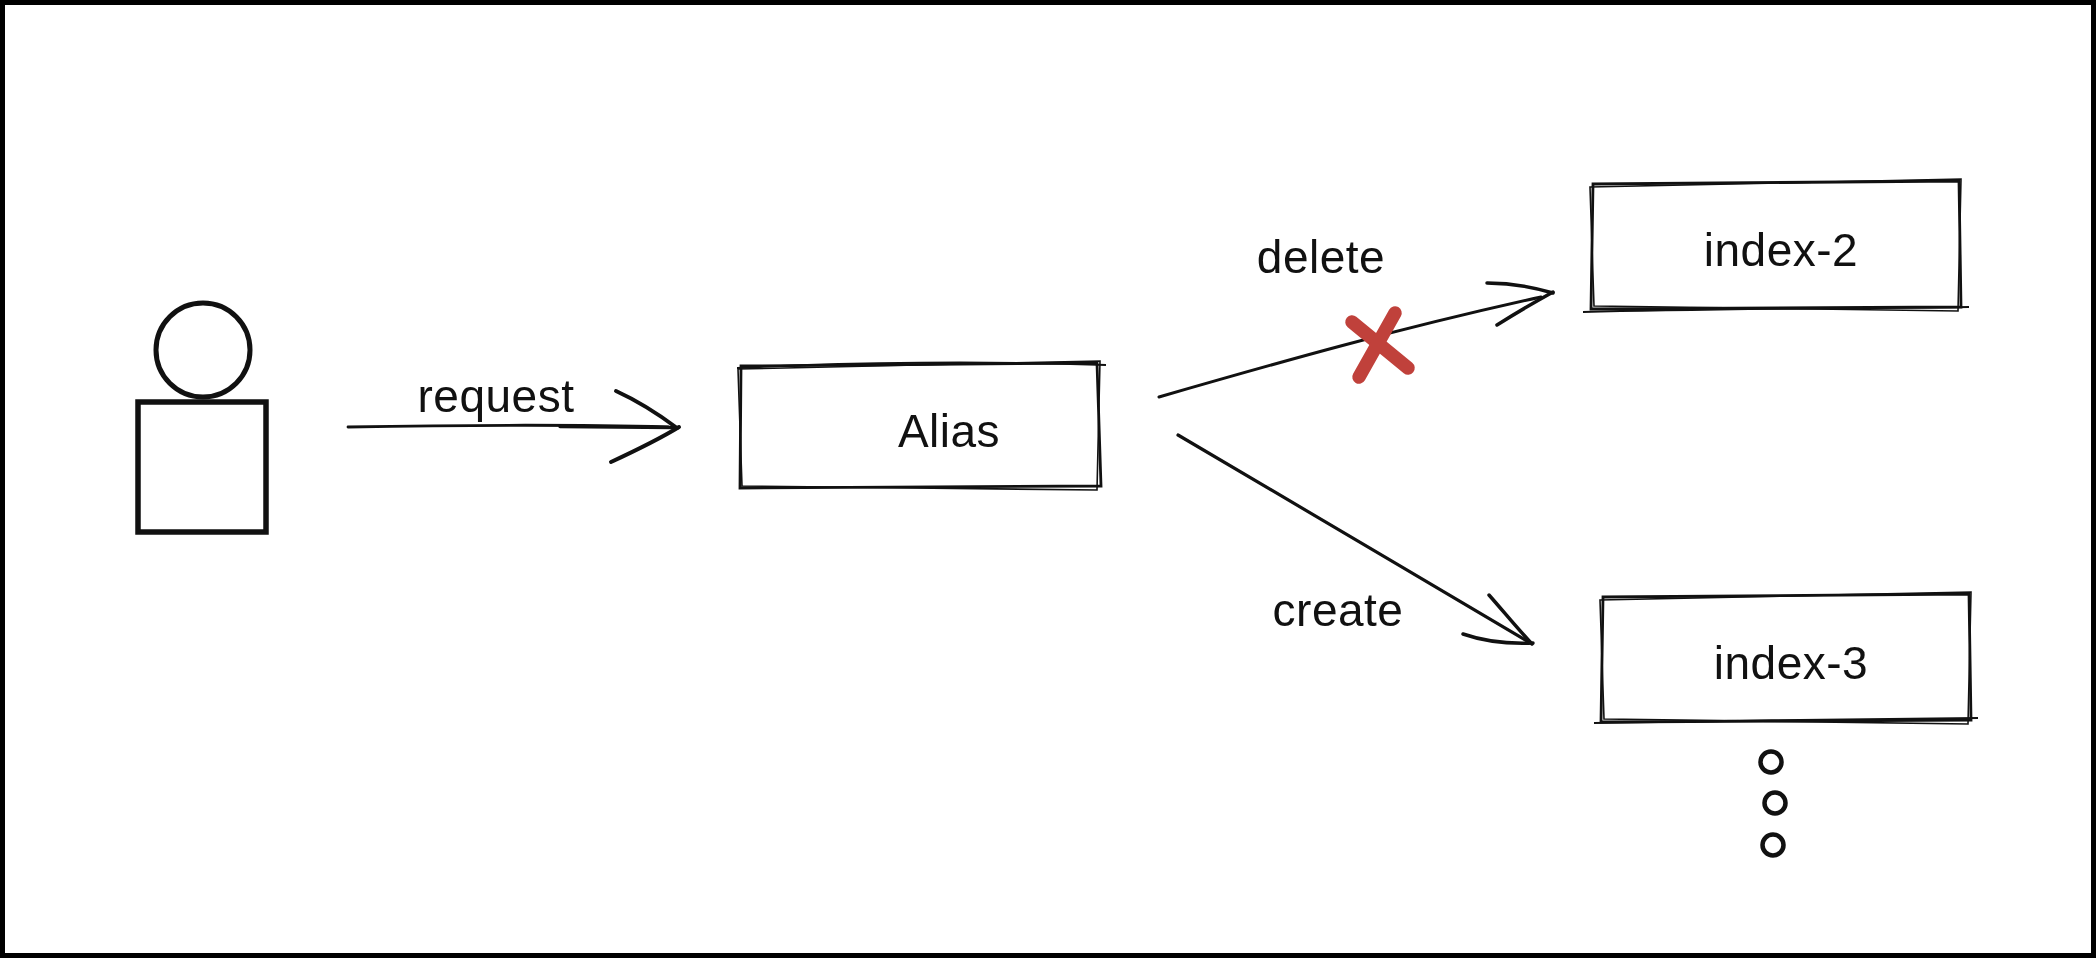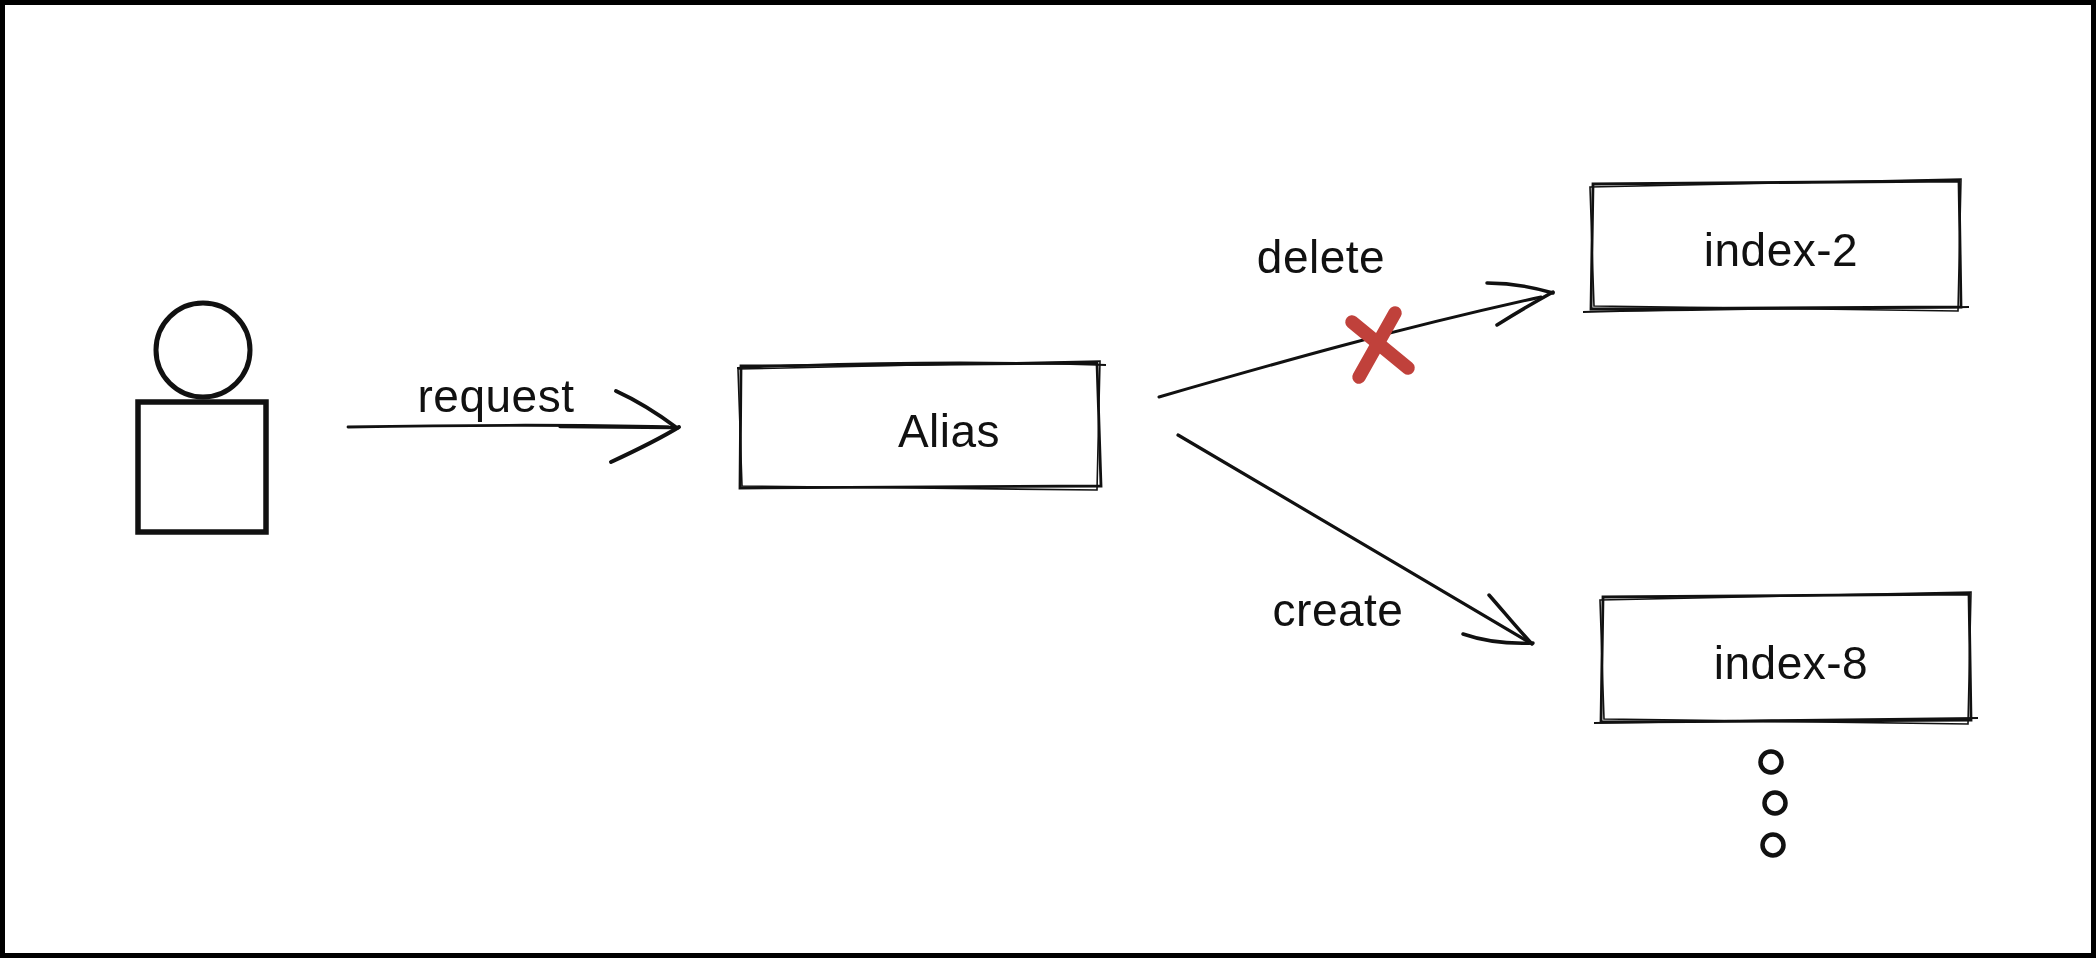--- a/index.html
+++ b/index.html
@@ -102,15 +102,15 @@
   <div class="label" style="left:491px; top:355px;margin-top:36px;">request</div>
 
   <div class="label" style="left:920px; top:426px;margin-left:24px;">Alias</div>
 
   <div class="label" style="left:1316px; top:252px;">delete</div>
 
   <div class="label" style="left:1333px; top:605px;">create</div>
 
   <div class="label" style="left:1776px; top:245px;">index-2</div>
 
-  <div class="label" style="left:1786px; top:658px;">index-8</div>
+  <div class="label" style="left:1786px; top:658px;">index-3</div>
 
 </div>
 
 </body></html>

